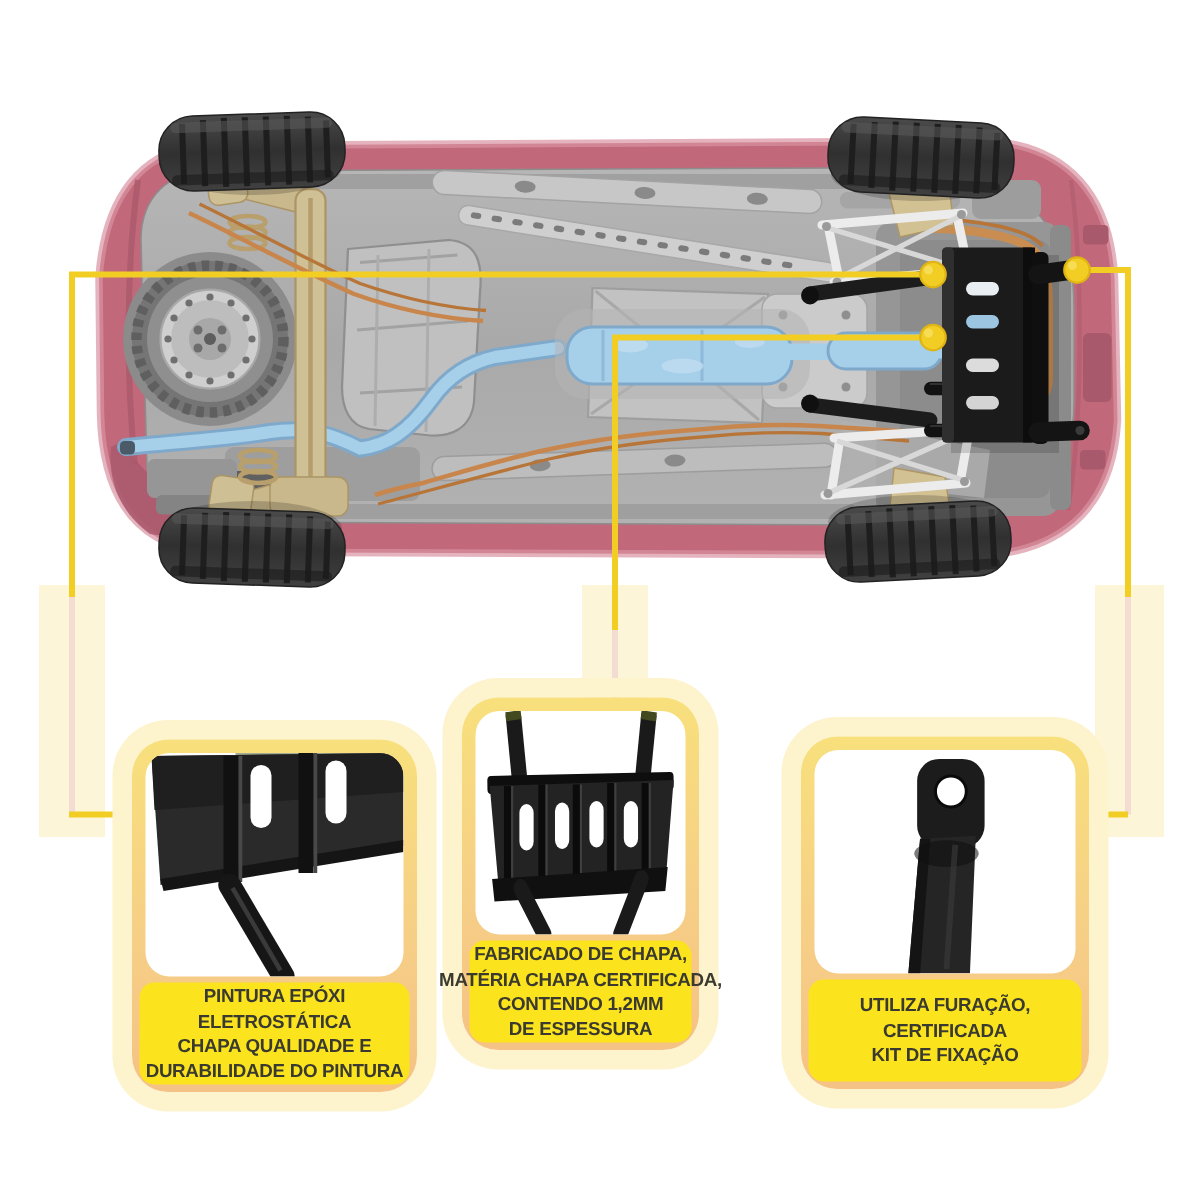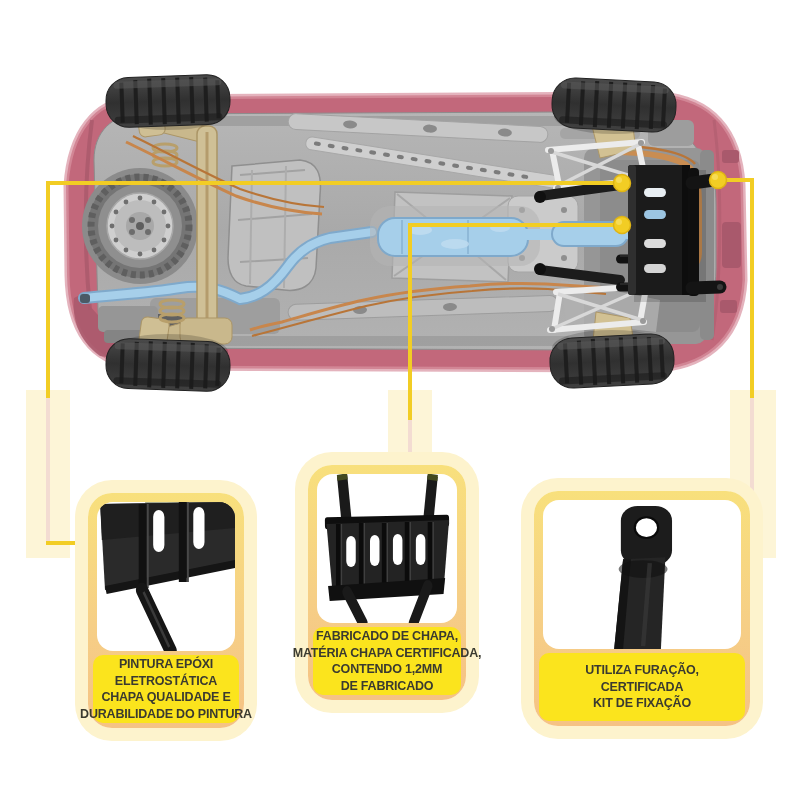--- a/index.html
+++ b/index.html
@@ -325,21 +325,21 @@
   <g>
     <circle cx="622" cy="183" r="8.5" style="fill:var(--callout_yellow,#f2cd24)" stroke="#dfb414" stroke-width="1.5"></circle>
     <circle cx="619" cy="180" r="3" fill="#f7dc55"></circle>
     <circle cx="622" cy="225" r="8.5" style="fill:var(--callout_yellow,#f2cd24)" stroke="#dfb414" stroke-width="1.5"></circle>
     <circle cx="619" cy="222" r="3" fill="#f7dc55"></circle>
     <circle cx="718" cy="180" r="8.5" style="fill:var(--callout_yellow,#f2cd24)" stroke="#dfb414" stroke-width="1.5"></circle>
     <circle cx="715" cy="177" r="3" fill="#f7dc55"></circle>
   </g>
 </svg>
 
-<div class="feature-box" style="left:88px;top:493px;width:156px;">
+<div class="feature-box" style="left:88px;top:493px;width:190px;">
   <div class="photo">
     <svg viewBox="0 0 172 149" preserveAspectRatio="none">
       <rect x="60" y="0" width="112" height="7" fill="#4c5526" opacity="0.5"></rect>
       <polygon points="4,2 172,0 172,62 10,88" fill="#2a2a2a"></polygon>
       <polygon points="4,2 172,0 172,26 6,38" fill="#1f1f1f"></polygon>
       <polygon points="10,84 172,58 172,66 12,92" fill="#151515"></polygon>
       <rect x="52" y="2" width="10" height="84" fill="#111"></rect>
       <rect x="62" y="2" width="2.5" height="84" fill="#484848"></rect>
       <rect x="102" y="0" width="10" height="80" fill="#111"></rect>
       <rect x="112" y="0" width="2.5" height="80" fill="#484848"></rect>
@@ -394,25 +394,25 @@
       </g>
       <polygon points="14,112 162,104 160,120 16,127" fill="#101010"></polygon>
       <line x1="38" y1="118" x2="58" y2="149" stroke="#1a1a1a" stroke-width="12" stroke-linecap="round"></line>
       <line x1="140" y1="112" x2="122" y2="149" stroke="#1a1a1a" stroke-width="12" stroke-linecap="round"></line>
     </svg>
   </div>
   <div class="label">
     <div>FABRICADO DE CHAPA,</div>
     <div>MATÉRIA CHAPA CERTIFICADA,</div>
     <div>CONTENDO 1,2MM</div>
-    <div>DE FABRICADO</div>
+    <div>DE ESPESSURA</div>
   </div>
 </div>
 
-<div class="feature-box" style="left:534px;top:491px;width:168px;padding-left:48px;">
+<div class="feature-box" style="left:534px;top:491px;width:192px;">
   <div class="photo">
     <svg viewBox="0 0 178 151" preserveAspectRatio="none">
       <rect x="70" y="6" width="46" height="60" rx="15" fill="#1c1c1c"></rect>
       <circle cx="93" cy="28" r="10.5" fill="#ffffff" stroke="#0a0a0a" stroke-width="2"></circle>
       <polygon points="72,60 110,58 106,151 64,151" fill="#252525"></polygon>
       <polygon points="72,60 79,60 72,151 64,151" fill="#141414"></polygon>
       <ellipse cx="90" cy="70" rx="22" ry="9" fill="#0f0f0f" opacity="0.55"></ellipse>
       <line x1="96" y1="64" x2="90" y2="148" stroke="#3c3c3c" stroke-width="4" opacity="0.6"></line>
     </svg>
   </div>

